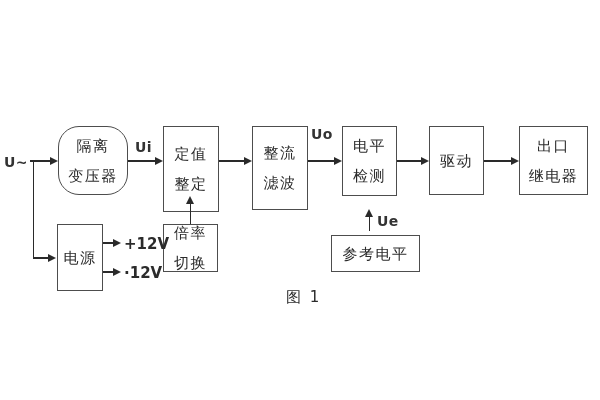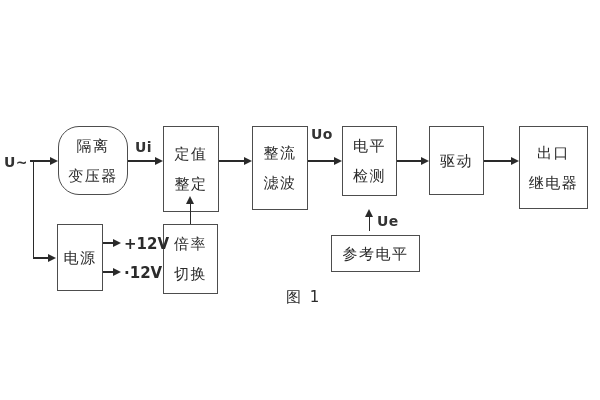--- a/index.html
+++ b/index.html
@@ -65,30 +65,30 @@
 
   <div class="box" style="left:342px;top:126px;width:55px;height:70px;">
     <span class="bl">电平</span>
     <span class="bl">检测</span>
   </div>
 
   <div class="box single" style="left:429px;top:126px;width:55px;height:69px;align-items:center;">
     <span class="bl">驱动</span>
   </div>
 
-  <div class="box" style="left:519px;top:126px;width:69px;height:83px;">
+  <div class="box" style="left:519px;top:126px;width:69px;height:69px;">
     <span class="bl">出口</span>
     <span class="bl">继电器</span>
   </div>
 
   <div class="box single" style="left:57px;top:224px;width:46px;height:67px;">
     <span class="bl">电源</span>
   </div>
 
-  <div class="box" style="left:163px;top:224px;width:55px;height:70px;">
+  <div class="box" style="left:163px;top:224px;width:55px;height:48px;">
     <span class="bl">倍率</span>
     <span class="bl">切换</span>
   </div>
 
   <div class="box single" style="left:331px;top:235px;width:89px;height:37px;">
     <span class="bl">参考电平</span>
   </div>
 
   <div class="hline" style="left:30px;top:160px;width:21px;"></div>
   <div class="ah-right" style="left:50px;top:157px;"></div>

